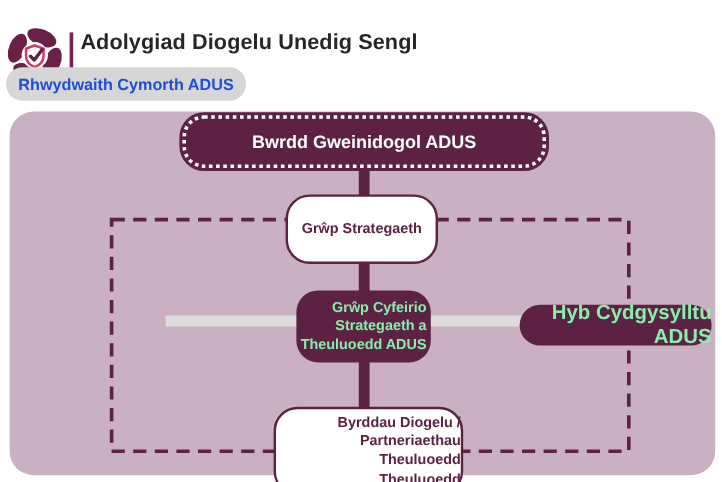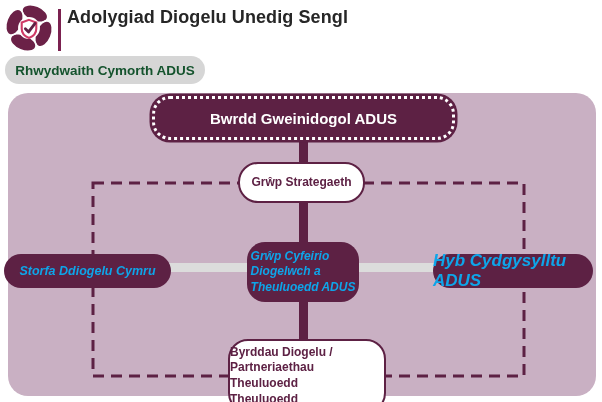--- a/index.html
+++ b/index.html
@@ -2,51 +2,51 @@
 <html><head>
 <meta charset="utf-8">
 <style>
   html,body{margin:0;padding:0;background:#ffffff;}
   body{
     width:602px;height:402px;position:relative;overflow:hidden;
     font-family:"Liberation Sans", sans-serif;
     -webkit-font-smoothing:antialiased;
   }
   
-  .header{position:absolute;left:0;top:0;width:602px;height:56px;}
+  .header{position:absolute;left:0;top:18px;width:602px;height:56px;}
   .logo{position:absolute;left:4px;top:3px;width:50px;height:50px;}
   .logo-divider{position:absolute;left:58px;top:9px;width:2.5px;height:42px;background:#7b2150;}
   .titles{position:absolute;left:67px;top:6px;line-height:22px;}
   .title-line{font-size:18px;font-weight:bold;color:#262626;letter-spacing:.1px;white-space:nowrap;}
   
   .network-tab{
     position:absolute;left:5px;top:56px;width:200px;height:28px;
     background:#d6d6d6;border-radius:14px;
     display:flex;align-items:center;justify-content:center;
-    font-size:13.5px;font-weight:bold;color:#14532d;cursor:pointer;white-space:nowrap;
+    font-size:13.5px;font-weight:bold;color:#1d4ed8;cursor:pointer;white-space:nowrap;
   }
   
   .panel{
     position:absolute;left:8px;top:93px;width:588px;height:303px;
     background:#c9b0c3;border-radius:20px;
   }
   .connectors{position:absolute;left:0;top:0;width:588px;height:303px;overflow:visible;}
   .node{
     position:absolute;display:flex;align-items:center;justify-content:center;
-    text-align:left;font-weight:bold;box-sizing:border-box;
+    text-align:right;font-weight:bold;box-sizing:border-box;
   }
   .node .lines{line-height:1.3;}
-  .maroon-node{background:#5d2144;color:#0ea5e9;font-style:italic;}
+  .maroon-node{background:#5d2144;color:#86efac;}
   .white-node{background:#ffffff;color:#5d2144;border:2.5px solid #5d2144;}
   .node-ministerial{
     left:144px;top:3px;width:303px;height:44px;border-radius:18px;
     background:#5d2144;color:#ffffff;border:3px dotted #ffffff;
     box-shadow:0 0 0 2.5px #5d2144;font-size:15px;
   }
-  .node-strategy{left:230px;top:69px;width:127px;height:41px;border-radius:20px;font-size:12px;}
+  .node-strategy{left:230px;top:69px;width:127px;height:58px;border-radius:20px;font-size:12px;}
   .node-referral{left:239px;top:149px;width:112px;height:60px;border-radius:18px;font-size:12px;}
   .node-repository{left:-4px;top:161px;width:167px;height:34px;border-radius:17px;font-size:12.5px;}
   .node-hub{left:425px;top:161px;width:160px;height:34px;border-radius:17px;font-size:17px;}
   .node-boards{left:220px;top:246px;width:158px;height:74px;border-radius:20px;font-size:12px;}
 </style>
 </head>
 <body>
 
 <div class="header">
   <svg class="logo" viewBox="0 0 48 48">
@@ -82,28 +82,25 @@
 
   <div class="node white-node node-strategy">
     <div class="lines">
       <div>Grŵp Strategaeth</div>
     </div>
   </div>
 
   <div class="node maroon-node node-referral">
     <div class="lines">
       <div>Grŵp Cyfeirio</div>
-      <div>Diogelwch a</div>
+      <div>Strategaeth a</div>
       <div>Theuluoedd ADUS</div>
     </div>
   </div>
 
-  <div class="node maroon-node node-repository">
-    <span>Storfa Ddiogelu Cymru</span>
-  </div>
 
   <div class="node maroon-node node-hub">
     <span>Hyb Cydgysylltu ADUS</span>
   </div>
 
   <div class="node white-node node-boards">
     <div class="lines">
       <div>Byrddau Diogelu /</div>
       <div>Partneriaethau Theuluoedd</div>
       <div>Theuluoedd</div>

